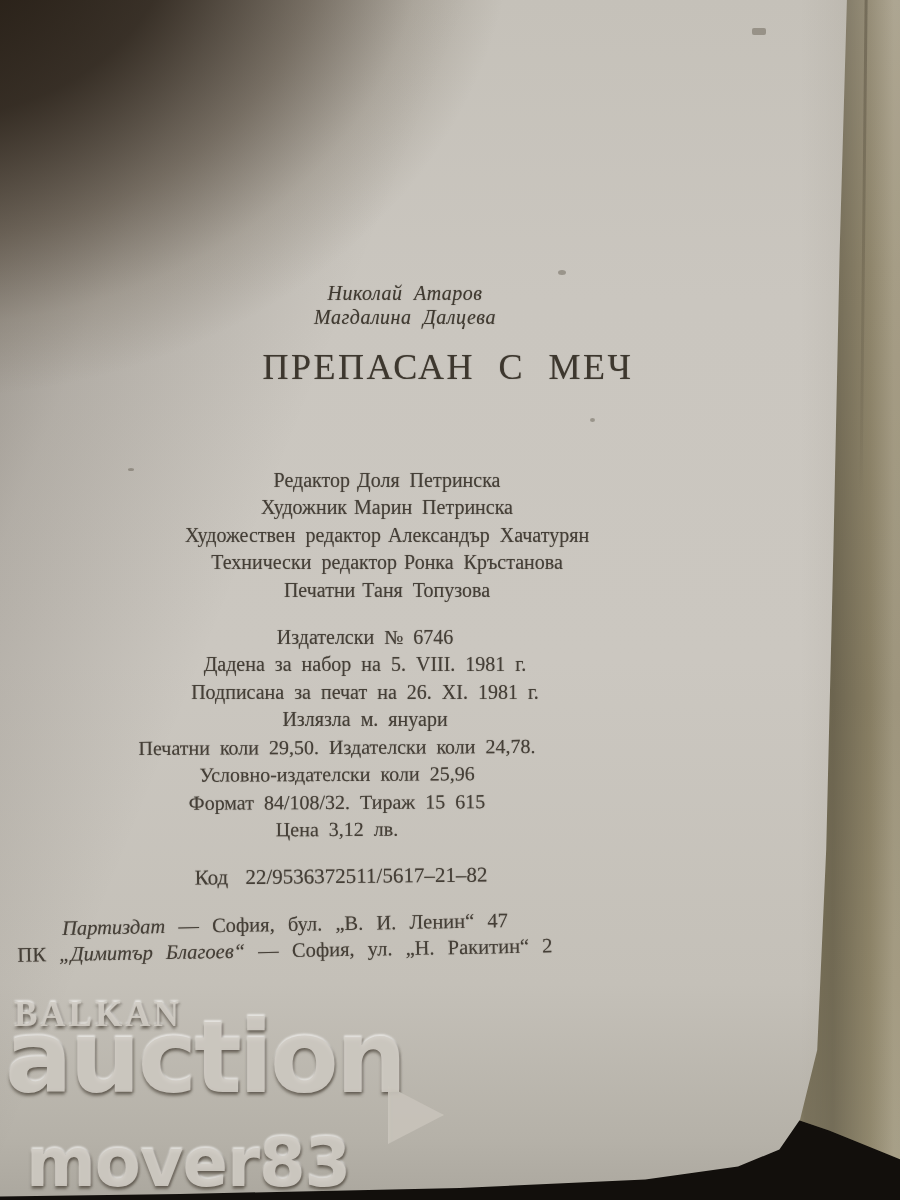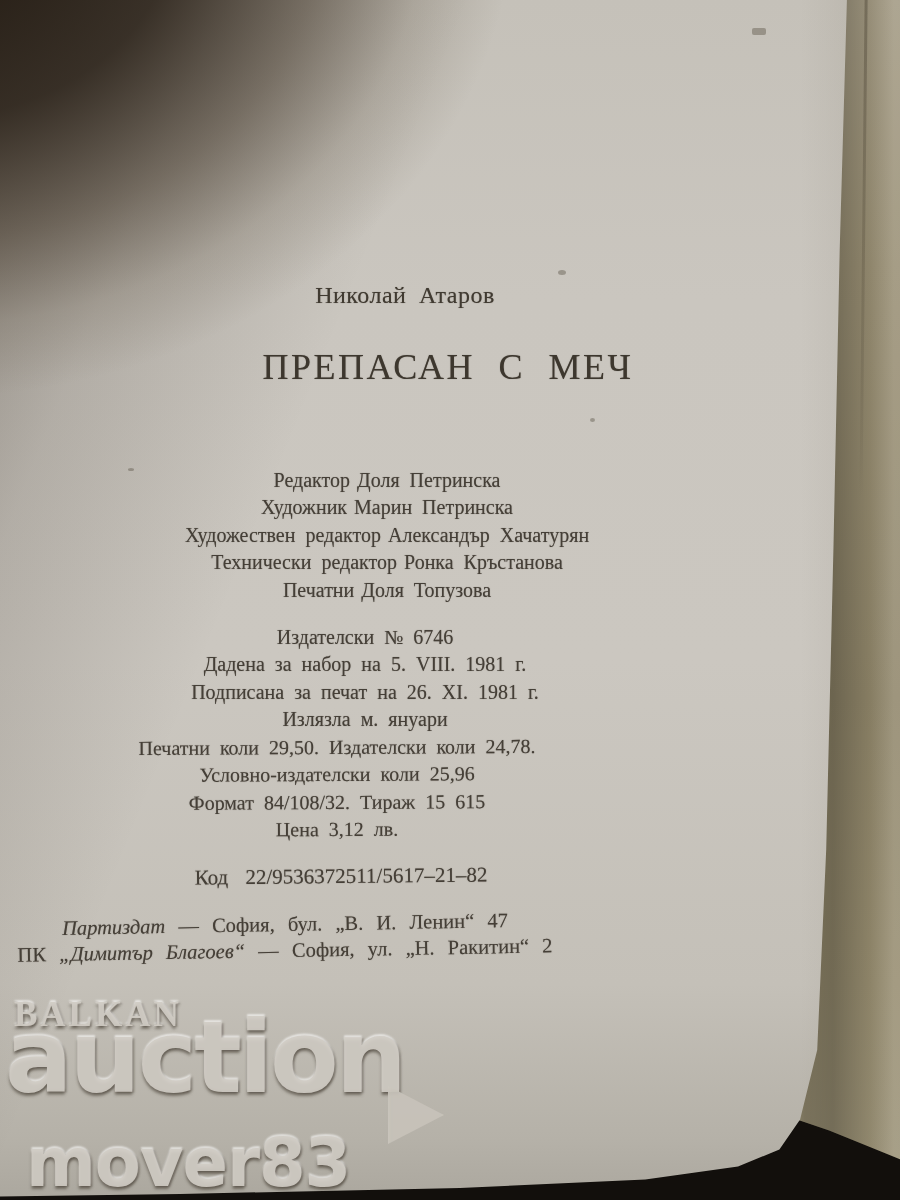--- a/index.html
+++ b/index.html
@@ -45,21 +45,21 @@
         rgba(56,44,30,0.50) 54%, rgba(88,76,58,0.20) 68%, rgba(88,76,58,0) 80%),
       linear-gradient(112deg, rgba(40,30,20,0.40) 0%, rgba(40,30,20,0.15) 16%, rgba(40,30,20,0) 34%);
   }
 
   
   .colophon { position: absolute; left: 0; top: 0; width: 810px; height: 1200px; color: #453f37; }
   .line {
     position: absolute; width: 100%; text-align: center; white-space: nowrap;
     text-shadow: 0 0 1px rgba(69,63,55,0.55);
   }
-  .author    { font-size: 24px; letter-spacing: 0.5px; word-spacing: 6px; color: #403a31; }
+  .author    { font-size: 20px; font-style: italic; letter-spacing: 0.5px; word-spacing: 6px; color: #403a31; }
   .title     { font-size: 36px; letter-spacing: 2.5px; word-spacing: 12px; color: #3d372e; margin-left: 43px; }
   .edition   { font-size: 20px; word-spacing: 10px; }
   .staff     { font-size: 20px; word-spacing: 5px; transform: translateX(-18px); }
   .staff .name { margin-left: 7px; }
   .imprintA  { font-size: 20px; word-spacing: 5px; transform: translateX(-40px); }
   .imprintB  { font-size: 20px; word-spacing: 5px; transform: translateX(-68px) rotate(-0.3deg); }
   .code      { font-size: 21px; word-spacing: 12px; transform: translateX(-64px) rotate(-0.6deg); }
   .pub       { font-size: 20.5px; word-spacing: 8px; transform: translateX(-120px) rotate(-1deg); }
   .pub .it   { font-style: italic; }
 
@@ -98,29 +98,30 @@
     <div class="corner-shadow"></div>
 
     <div class="speck s1"></div>
     <div class="speck s2"></div>
     <div class="speck s3"></div>
     <div class="speck s4"></div>
 
     <div class="colophon">
 
       <div class="line author" style="top:282px">Николай Атаров</div>
+      <div class="line author" style="top:306px">Магдалина Далцева</div>
 
       <div class="line title" style="top:346px">ПРЕПАСАН С МЕЧ</div>
 
 
       <div class="line staff" style="top:469px"><span>Редактор</span><span class="name">Доля Петринска</span></div>
       <div class="line staff" style="top:496px"><span>Художник</span><span class="name">Марин Петринска</span></div>
       <div class="line staff" style="top:524px"><span>Художествен редактор</span><span class="name">Александър Хачатурян</span></div>
       <div class="line staff" style="top:551px"><span>Технически редактор</span><span class="name">Ронка Кръстанова</span></div>
-      <div class="line staff" style="top:579px"><span>Печатни</span><span class="name">Доля Топузова</span></div>
+      <div class="line staff" style="top:579px"><span>Печатни</span><span class="name">Таня Топузова</span></div>
 
       <div class="line imprintA" style="top:626px">Издателски № 6746</div>
       <div class="line imprintA" style="top:653px">Дадена за набор на 5. VIII. 1981 г.</div>
       <div class="line imprintA" style="top:681px">Подписана за печат на 26. XI. 1981 г.</div>
       <div class="line imprintA" style="top:708px">Излязла м. януари</div>
 
       <div class="line imprintB" style="top:736px">Печатни коли 29,50. Издателски коли 24,78.</div>
       <div class="line imprintB" style="top:763px">Условно-издателски коли 25,96</div>
       <div class="line imprintB" style="top:791px">Формат 84/108/32. Тираж 15 615</div>
       <div class="line imprintB" style="top:818px">Цена 3,12 лв.</div>

